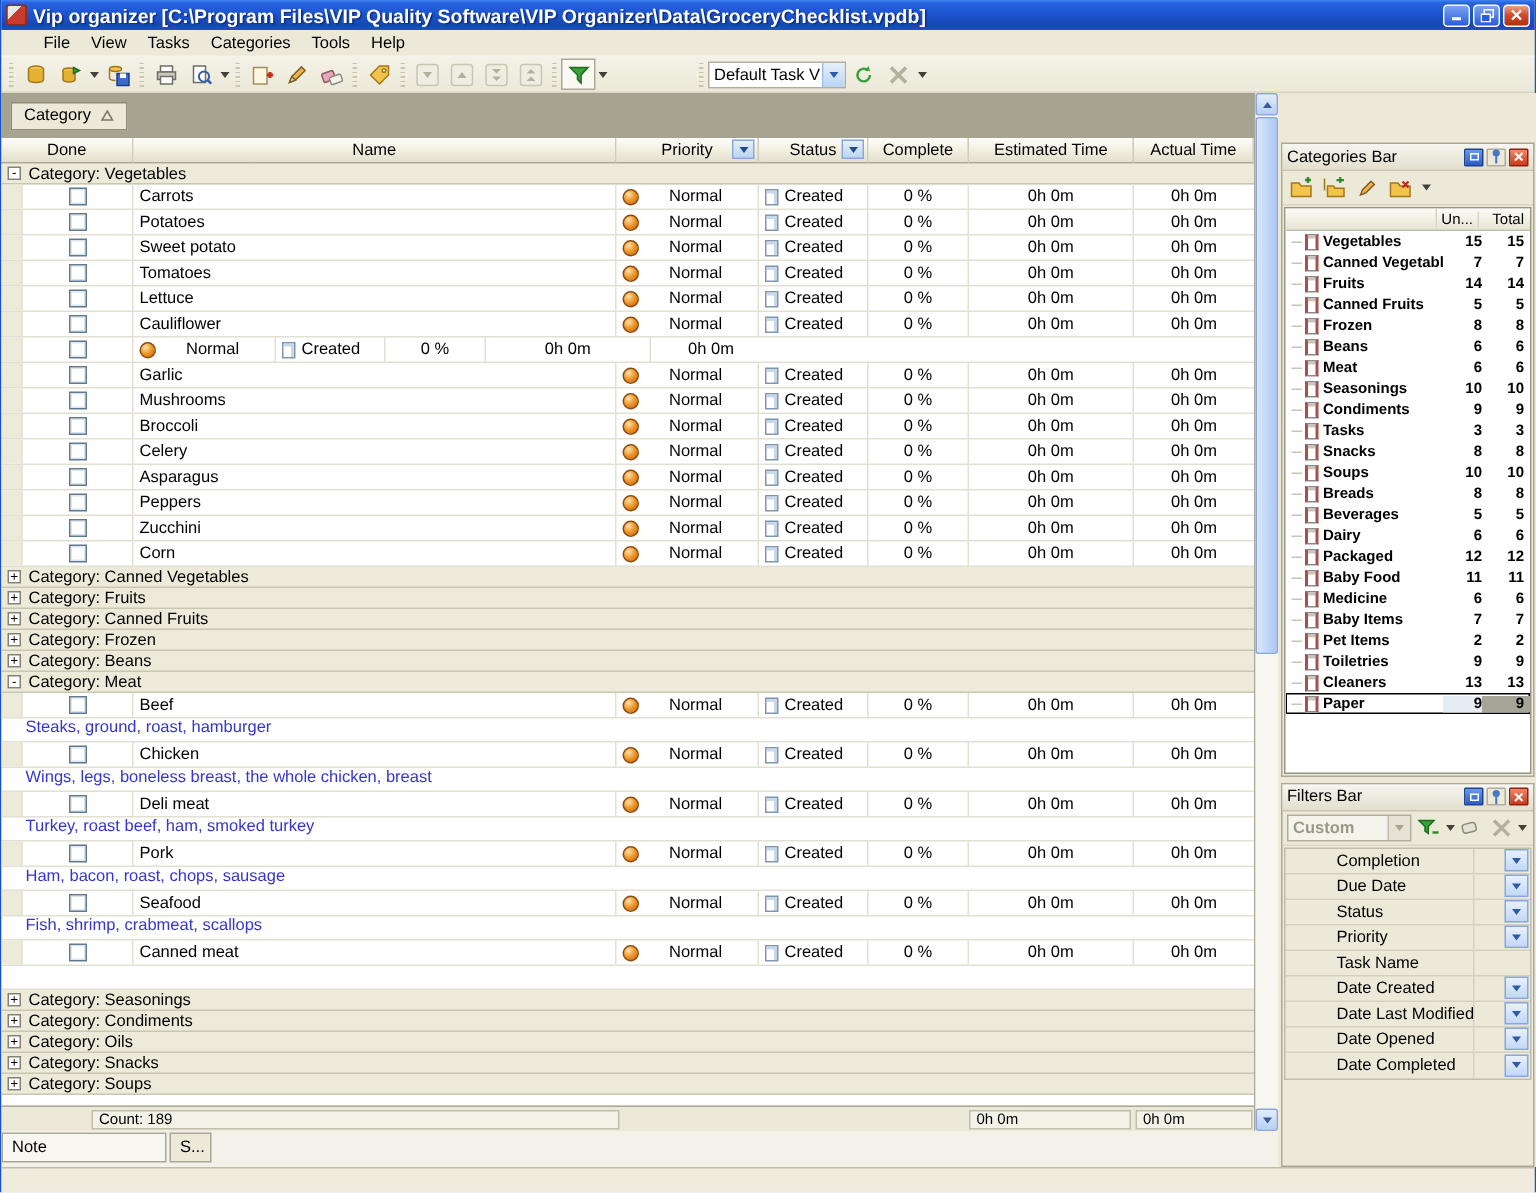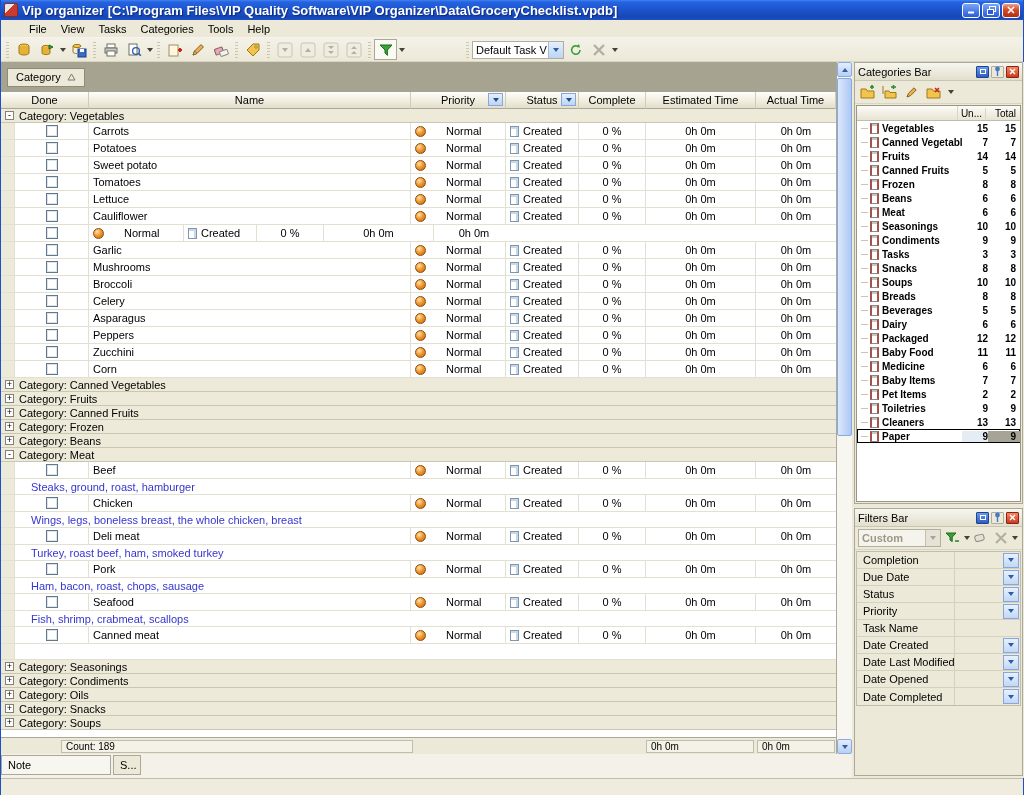--- a/index.html
+++ b/index.html
@@ -83,21 +83,21 @@
   .c-com { width:67px; justify-content:center; }
   .c-est { width:110px; justify-content:center; }
   .c-act { width:80px; justify-content:center; border-right:none; }
   .checkbox { width:12px; height:12px; background:#fff; border:1px solid #64788C;
     box-shadow:inset 0 0 0 1px #DCE6F0; }
   .ball { width:11px; height:11px; border-radius:50%; flex:none;
     background:radial-gradient(circle at 35% 30%, #FFE2B0, #F09A2E 45%, #C05E0C);
     border:1px solid #8E4A0A; }
   .docicon { width:9px; height:11px; background:#fff; border:1px solid #7E96AE; flex:none;
     box-shadow:inset -2px 2px 0 #C8D8E8; }
-  .note-row { height:16px; display:flex; border-bottom:1px solid #E2E0D2; color:#3535CF; }
+  .note-row { height:16px; display:flex; border-bottom:1px solid #E2E0D2; color:#3535CF;flex-direction:column; }
   .note-row .txt { padding-left:16px; display:flex; align-items:center; }
 
   .grid-footer { height:17px; position:relative; background:#ECE9D8; border-top:1px solid #ACA899; }
   .f-cell { position:absolute; top:2px; height:13px; background:#F4F2E7; border:1px solid #C0BDAC;
     display:flex; align-items:center; padding:0 4px; font-size:10px; }
   .f-count { left:60px; width:352px; }
   .f-est { left:645px; width:108px; }
   .f-act { left:756px; width:78px; }
 
   
@@ -116,21 +116,21 @@
   
   .tab-bar { height:24px; background:#F4F2E8; display:flex; align-items:flex-start; padding-top:1px; }
   .tab { height:20px; border:1px solid #ACA899; display:flex; align-items:center; padding:0 6px;
     background:#F7F6F0; margin-right:2px; }
   .tab-note { width:110px; }
   .tab-s { width:28px; background:#ECE9D8; }
 
   
   .right { width:173px; padding:0 2px; display:flex; flex-direction:column; background:#ECE9D8; }
   .panel-box { border:1px solid #ACA899; background:#ECE9D8; display:flex; flex-direction:column; }
-  .cats-box { height:442px; }
+  .cats-box { height:442px;margin-top:33px; }
   .filters-box { height:268px; margin-top:4px; }
   .bar-title { height:18px; display:flex; align-items:center; padding:0 3px;
     background:linear-gradient(#F7F6EF,#E2DFCD); border-bottom:1px solid #C8C5B4; }
   .bar-title .t { flex:1; }
   .mini-btn { width:13px; height:12px; margin-left:2px; border-radius:1px;
     display:flex; align-items:center; justify-content:center; flex:none; }
   .mini-float { background:linear-gradient(#6A9AEC,#2C5CC4); border:1px solid #20448C; }
   .mini-float i { width:6px; height:5px; border:1px solid #fff; display:block; }
   .mini-pin { background:#ECE9D8; border:1px solid #B0AC9C; }
   .mini-close { background:linear-gradient(#F08868,#CC3A1E); border:1px solid #8E2210; }
@@ -153,21 +153,21 @@
   .cat-item .un { width:26px; text-align:right; }
   .cat-item .tot { width:32px; text-align:right; padding-right:4px; }
   .cat-item.selected { box-shadow:inset 0 0 0 1px #000; }
   .cat-item.selected .un { background:#E6ECF4; }
   .cat-item.selected .tot { background:#A6A496; }
 
   .filter-rows { margin:1px; border:1px solid #C0BDAC; background:#ECE9D8; }
   .f-row { height:17px; display:flex; align-items:center; border-bottom:1px solid #D4D1C0; }
   .f-row:last-child { border-bottom:none; }
   .f-row .lab { width:98px; padding-left:6px; border-right:1px solid #D4D1C0; height:100%;
-    display:flex; align-items:center; white-space:nowrap; overflow:hidden; }
+    display:flex; align-items:center; white-space:nowrap; overflow:hidden;margin-left:28px; }
   .f-row .val { flex:1; height:100%; }
   .dd-btn { width:16px; height:15px; margin-right:1px; flex:none;
     background:linear-gradient(#E8F0FC,#C2D8F6); border:1px solid #86A6DC;
     display:flex; align-items:center; justify-content:center; }
   .dd-btn .tri-down { border-top-color:#2C5CA8; }
 
   
   .statusbar { position:absolute; left:0; right:0; bottom:0; height:17px;
     background:#EFECDD; border-top:1px solid #C0BDAC; }
   svg { display:block; }

